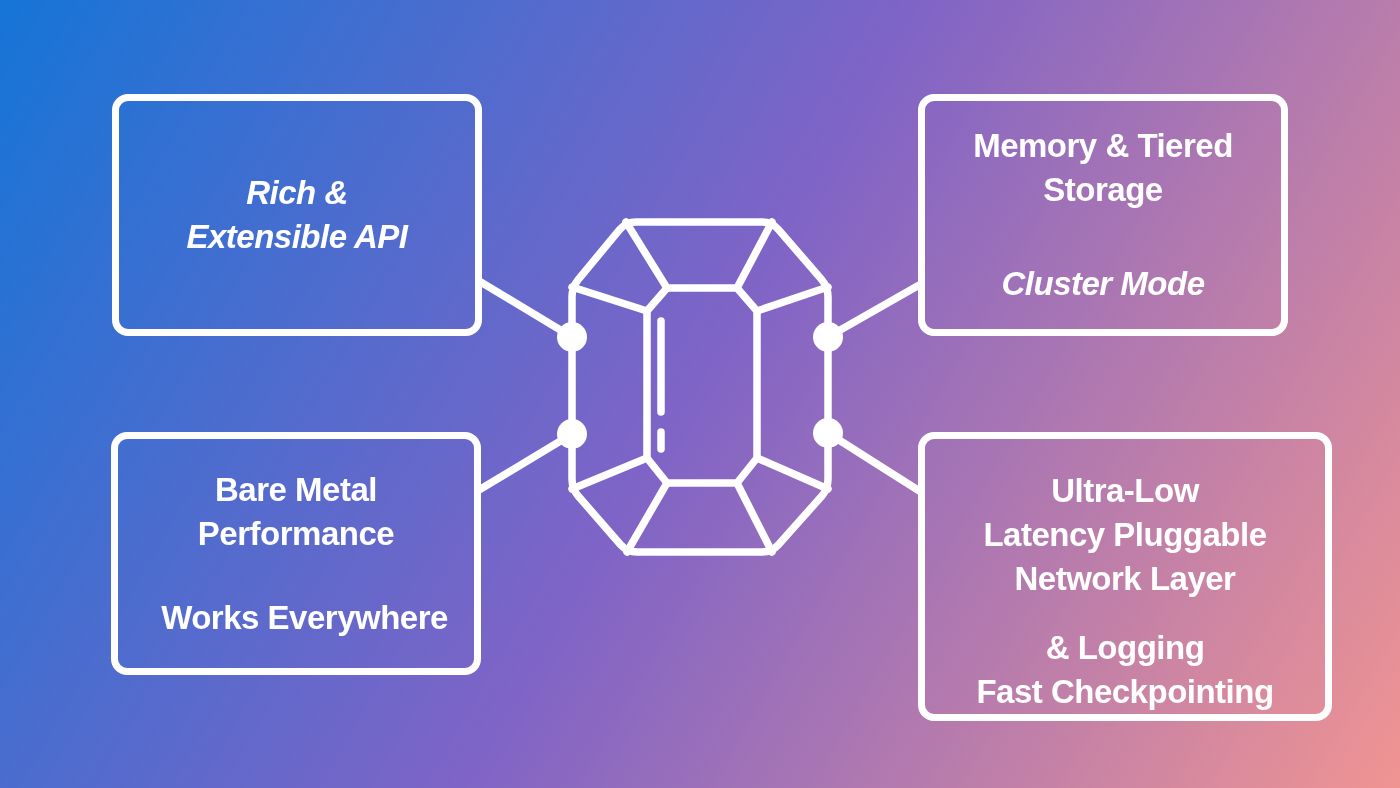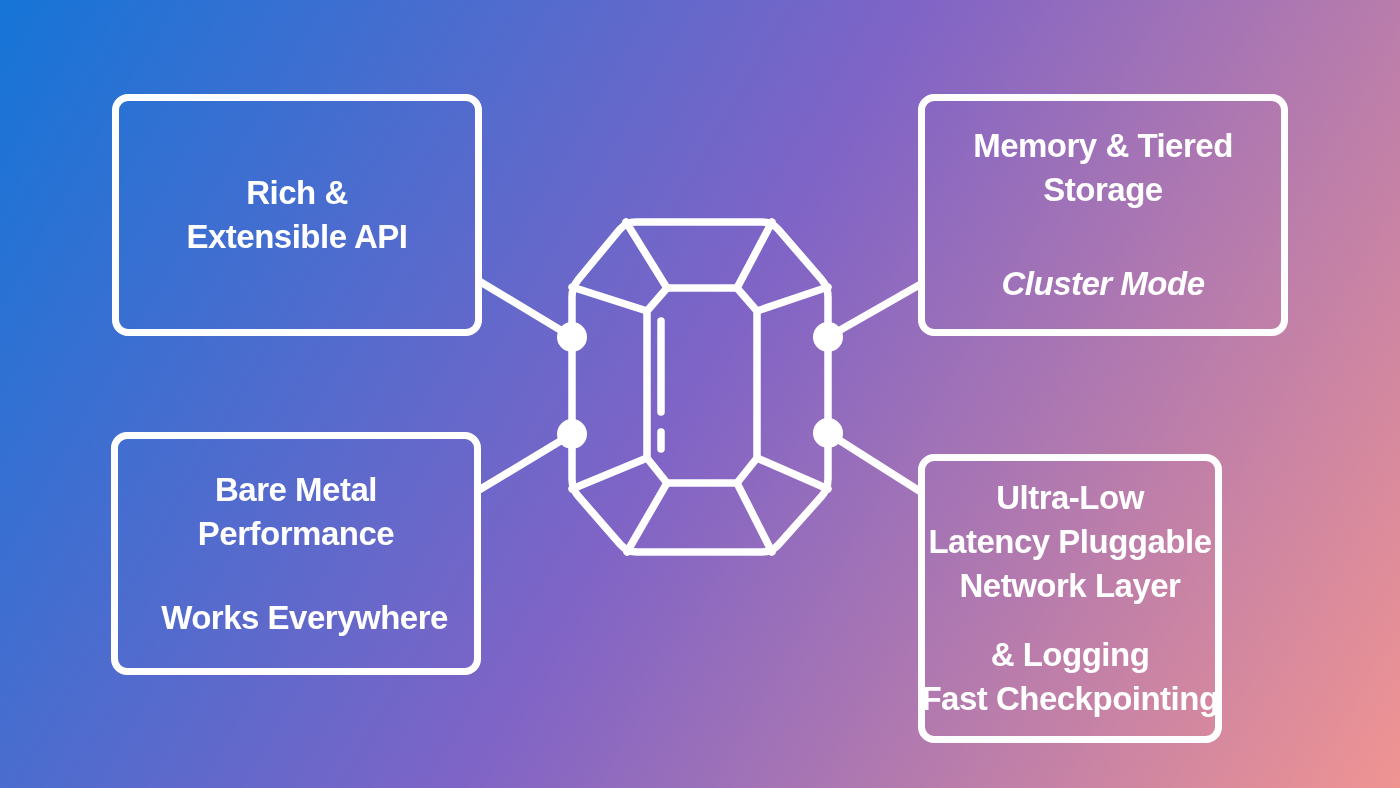--- a/index.html
+++ b/index.html
@@ -26,24 +26,24 @@
   .feature-box {
     position: absolute;
     border: 7px solid #ffffff;
     border-radius: 16px;
     display: flex;
     flex-direction: column;
     justify-content: center;
     align-items: center;
     color: #ffffff;
   }
-  .box-tl { left: 112px; top:  94px; width: 370px; height: 242px; }
+  .box-tl { left: 112px; top:  94px; width: 370px; height: 242px; font-style: italic; }
   .box-tr { left: 918px; top:  94px; width: 370px; height: 242px; }
   .box-bl { left: 111px; top: 432px; width: 370px; height: 243px; align-items: center; }
-  .box-br { left: 918px; top: 454px; width: 304px; height: 289px; }
+  .box-br { left: 918px; top: 432px; width: 414px; height: 289px; justify-content: flex-end; }
 
   .para { display: block; }
   .para + .para { margin-top: 24px; }
   .box-tr .para + .para { margin-top: 22px; font-style: italic; }
   .box-bl .para + .para { margin-top: 40px; margin-left: 17px; }
   .box-br .para + .para { margin-top: 25px; }
 
   .line {
     font-size: 33px;
     font-weight: 700;

